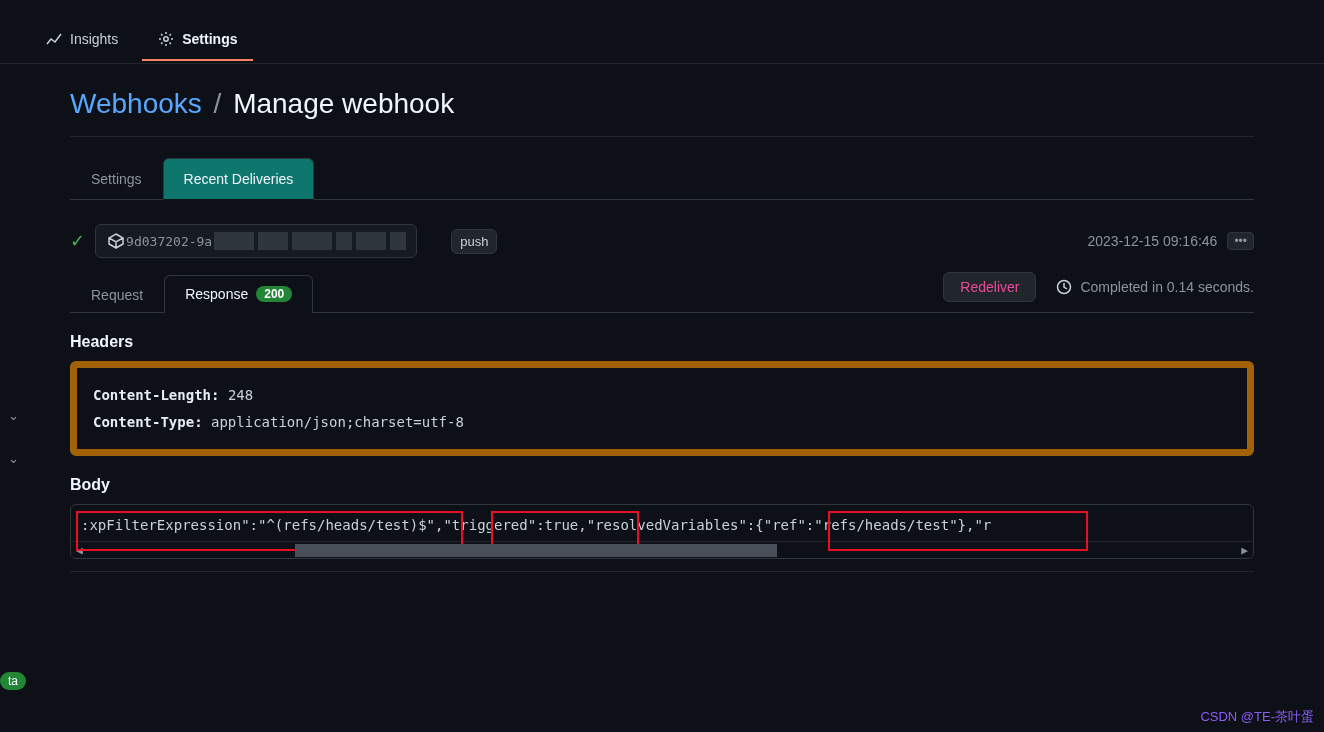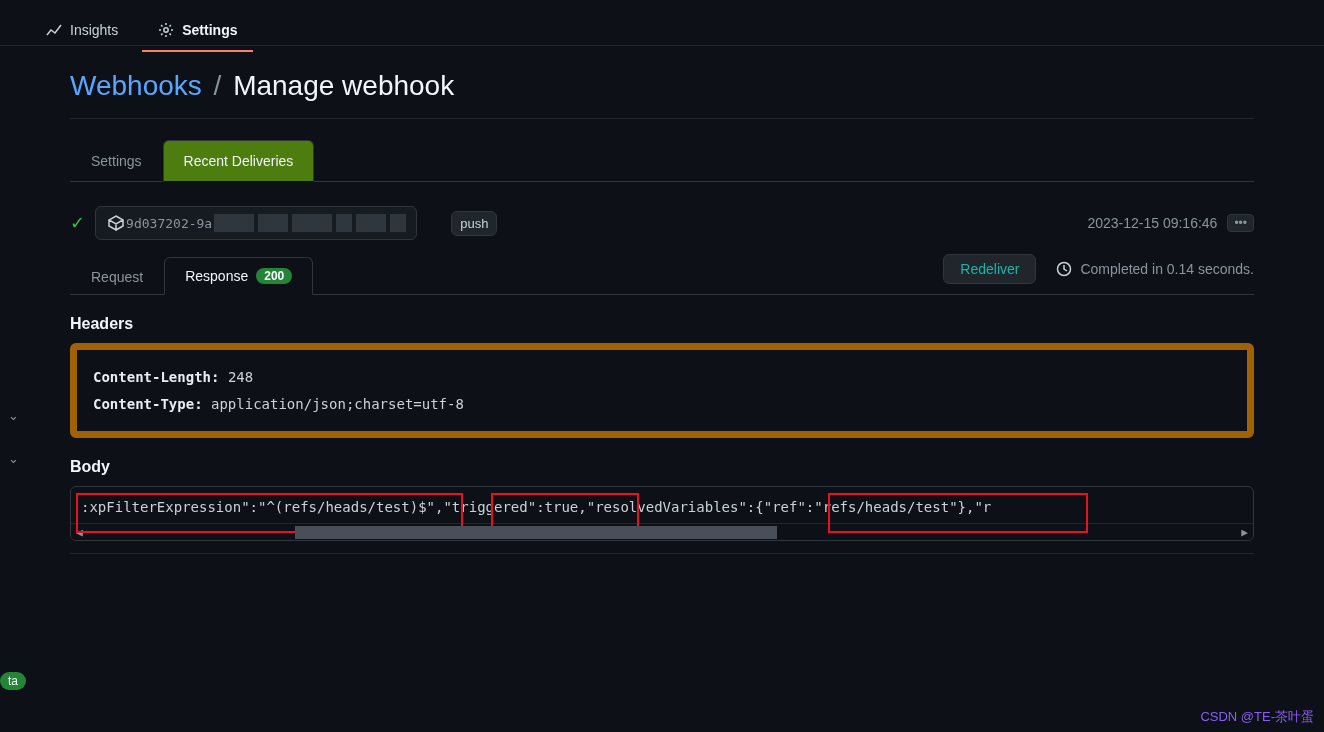--- a/index.html
+++ b/index.html
@@ -16,21 +16,21 @@
       height: 732px;
       overflow: hidden;
       position: relative;
     }
     .top-nav {
       display: flex;
       align-items: center;
       gap: 8px;
       padding: 16px 4px 0 30px;
       border-bottom: 1px solid #21262d;
-      height: 46px;
+      height: 64px;
     }
     .nav-item {
       display: flex;
       align-items: center;
       gap: 8px;
       padding: 8px 16px;
       cursor: pointer;
       color: #c9d1d9;
       height: 42px;
       border-bottom: 2px solid transparent;
@@ -77,21 +77,21 @@
       color: #8b949e;
       border: 1px solid transparent;
       border-bottom: none;
       border-radius: 6px 6px 0 0;
       position: relative;
       top: 1px;
     }
     .tab.active {
       color: #f0f6fc;
       border-color: #30363d;
-      background: #4d7c0f;
+      background: #0f766e;
       border-bottom: 1px solid #0d1117;
     }
     .delivery-row {
       display: flex;
       align-items: center;
       margin: 24px 70px 0;
       gap: 10px;
     }
     .check-icon {
       color: #3fb950;
@@ -186,21 +186,21 @@
       border-radius: 10px;
       font-size: 12px;
       font-weight: 600;
     }
     .redeliver-btn {
       margin-left: auto;
       background: #21262d;
       border: 1px solid #30363d;
       border-radius: 6px;
       padding: 6px 16px;
-      color: #14b8a6;
+      color: #ec4899;
       cursor: pointer;
       font-size: 14px;
       position: relative;
       top: -6px;
     }
     .completed-text {
       color: #8b949e;
       margin-left: 20px;
       display: flex;
       align-items: center;

